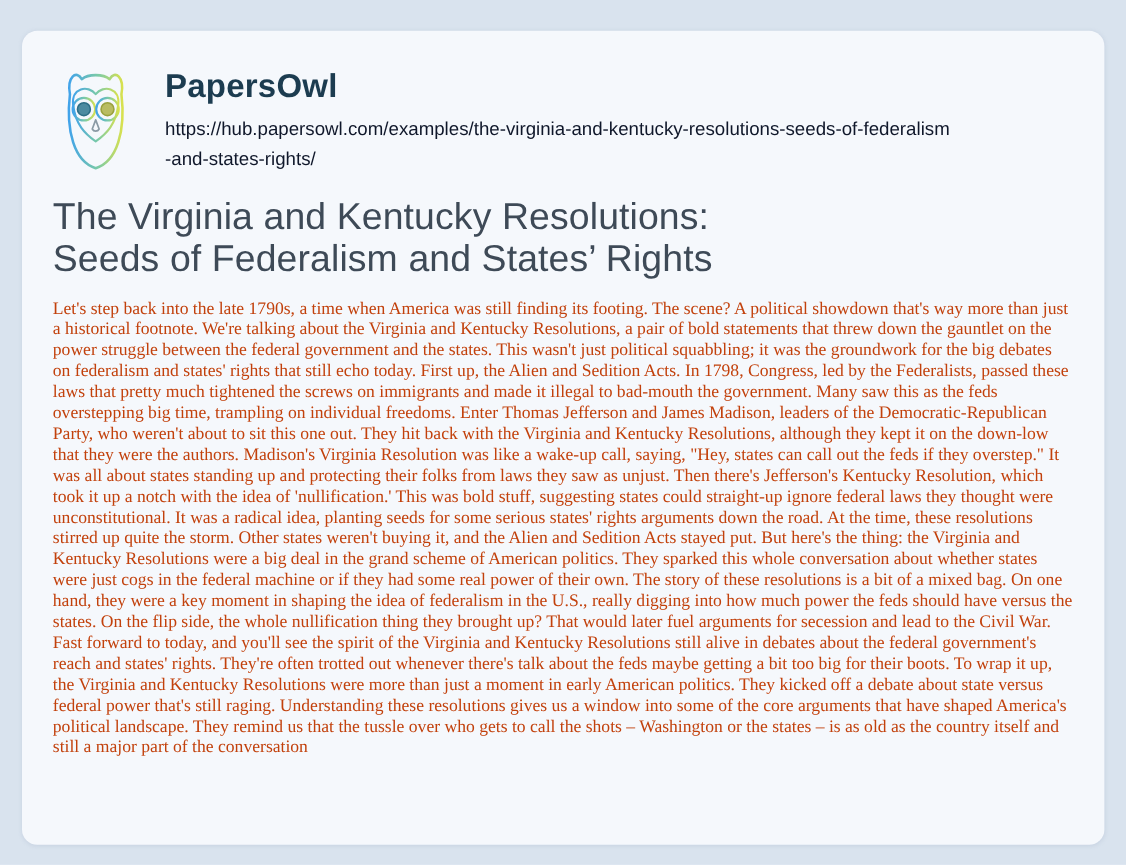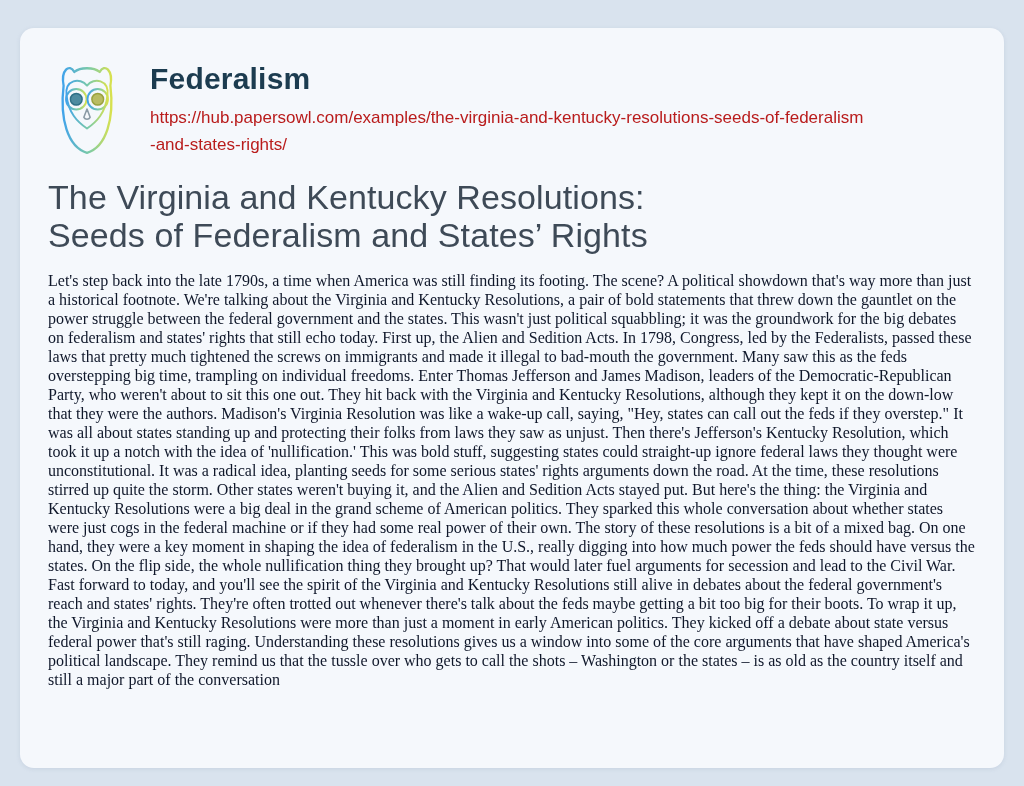--- a/index.html
+++ b/index.html
@@ -38,41 +38,41 @@
     font-weight: bold;
     color: #1c3c50;
     letter-spacing: 0.2px;
     line-height: 1.15;
   }
   .site-url {
     margin-top: 7px;
     max-width: 716px;
     font-size: 17px;
     line-height: 27px;
-    color: #b91c1c;
+    color: #0f172a;
     word-break: break-all;
     text-decoration: none;
     display: block;
   }
   .article-title {
     margin-top: 20px;
     max-width: 665px;
     font-size: 34px;
     font-weight: 400;
     line-height: 38px;
     color: #3e4a57;
     letter-spacing: 0.1px;
   }
   .article-body {
     margin-top: 17px;
     width: 928px;
     font-family: "Liberation Serif", "DejaVu Serif", serif;
     font-size: 16px;
     line-height: 19px;
-    color: #0f172a;
+    color: #c2410c;
     text-align: left;
   }
 </style>
 </head>
 <body>
 
 <div class="page-card">
 
   <div class="site-header">
 
@@ -94,21 +94,21 @@
         <circle cx="29" cy="40" r="6" fill="#4d8ba0" stroke="#2e6f86" stroke-width="1.5"></circle>
 
         <circle cx="51" cy="40" r="10.5" fill="none" stroke="url(#owlGrad)" stroke-width="2"></circle>
         <circle cx="51" cy="40" r="6" fill="#b9bc62" stroke="#9aa23e" stroke-width="1.5"></circle>
 
         <path d="M40,50 L36.8,58.5 A3.6,3.6 0 0 0 43.2,58.5 Z" fill="none" stroke="#8a9aa5" stroke-width="1.6" stroke-linejoin="round"></path>
       </svg>
     </div>
 
     <div class="header-text">
-      <div class="brand">Federalism</div>
+      <div class="brand">PapersOwl</div>
       <a class="site-url" href="#">https://hub.papersowl.com/examples/the-virginia-and-kentucky-resolutions-seeds-of-federalism-and-states-rights/</a>
     </div>
 
   </div>
 
   <h1 class="article-title">The Virginia and Kentucky Resolutions: Seeds of Federalism and States’ Rights</h1>
 
   <p class="article-body">Let's step back into the late 1790s, a time when America was still finding its footing. The scene? A political showdown that's way more than just a historical footnote. We're talking about the Virginia and Kentucky Resolutions, a pair of bold statements that threw down the gauntlet on the power struggle between the federal government and the states. This wasn't just political squabbling; it was the groundwork for the big debates on federalism and states' rights that still echo today. First up, the Alien and Sedition Acts. In 1798, Congress, led by the Federalists, passed these laws that pretty much tightened the screws on immigrants and made it illegal to bad-mouth the government. Many saw this as the feds overstepping big time, trampling on individual freedoms. Enter Thomas Jefferson and James Madison, leaders of the Democratic-Republican Party, who weren't about to sit this one out. They hit back with the Virginia and Kentucky Resolutions, although they kept it on the down-low that they were the authors. Madison's Virginia Resolution was like a wake-up call, saying, "Hey, states can call out the feds if they overstep." It was all about states standing up and protecting their folks from laws they saw as unjust. Then there's Jefferson's Kentucky Resolution, which took it up a notch with the idea of 'nullification.' This was bold stuff, suggesting states could straight-up ignore federal laws they thought were unconstitutional. It was a radical idea, planting seeds for some serious states' rights arguments down the road. At the time, these resolutions stirred up quite the storm. Other states weren't buying it, and the Alien and Sedition Acts stayed put. But here's the thing: the Virginia and Kentucky Resolutions were a big deal in the grand scheme of American politics. They sparked this whole conversation about whether states were just cogs in the federal machine or if they had some real power of their own. The story of these resolutions is a bit of a mixed bag. On one hand, they were a key moment in shaping the idea of federalism in the U.S., really digging into how much power the feds should have versus the states. On the flip side, the whole nullification thing they brought up? That would later fuel arguments for secession and lead to the Civil War. Fast forward to today, and you'll see the spirit of the Virginia and Kentucky Resolutions still alive in debates about the federal government's reach and states' rights. They're often trotted out whenever there's talk about the feds maybe getting a bit too big for their boots. To wrap it up, the Virginia and Kentucky Resolutions were more than just a moment in early American politics. They kicked off a debate about state versus federal power that's still raging. Understanding these resolutions gives us a window into some of the core arguments that have shaped America's political landscape. They remind us that the tussle over who gets to call the shots – Washington or the states – is as old as the country itself and still a major part of the conversation</p>
 
 </div>

